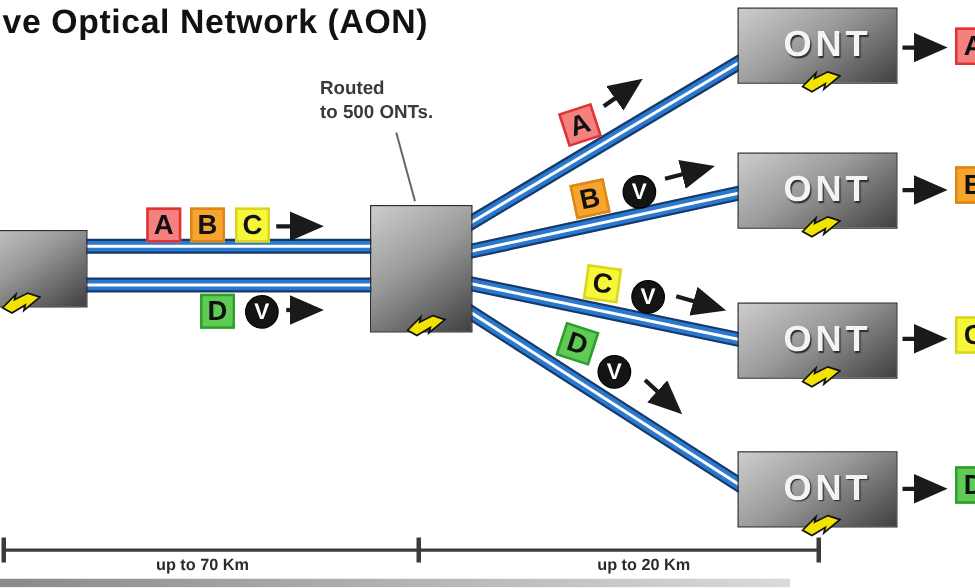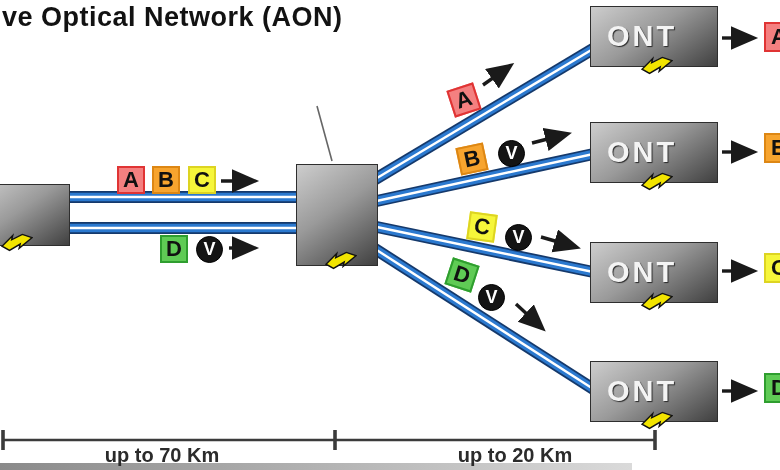--- a/index.html
+++ b/index.html
@@ -26,21 +26,21 @@
   }
   .note span{display:block;}
 
   .box{
     position:absolute;z-index:2;
     background:linear-gradient(145deg,#cdcdcd 0%,#9a9a9a 45%,#404040 100%);
     border:1.5px solid #2e2e2e;box-sizing:border-box;
   }
   .box-olt{left:-26px;top:184px;width:96px;height:62px;}
   .box-switch{left:296px;top:164px;width:82px;height:102px;}
-  .box-ont{left:590px;width:128px;height:61px;display:flex;align-items:center;padding-left:16px;}
+  .box-ont{left:590px;width:128px;height:61px;display:flex;align-items:center;justify-content:center;padding-left:16px;}
   .ont-1{top:6px;}.ont-2{top:122px;}.ont-3{top:242px;}.ont-4{top:361px;}
   .ont-text{
     color:#f4f4f4;font-size:29px;font-weight:bold;letter-spacing:3px;
     text-shadow:1px 1px 1px #2a2a2a;
   }
   .bolt{position:absolute;width:32px;height:20px;z-index:4;}
   .bolt-olt{left:26px;bottom:-8px;}
   .bolt-switch{left:28px;bottom:-6px;}
   .bolt-ont{left:50px;bottom:-10px;}
 
@@ -59,21 +59,21 @@
     font-size:18px;font-weight:bold;border:1.5px solid #000;box-sizing:border-box;
   }
   .rot-n18{transform:rotate(-18deg);}
   .rot-n12{transform:rotate(-12deg);}
   .rot-p8{transform:rotate(8deg);}
   .rot-p18{transform:rotate(18deg);}
 
   .chip-out{width:30px;height:30px;justify-content:flex-start;padding-left:5px;}
 
   .distance{
-    position:absolute;z-index:3;font-size:20px;font-weight:bold;color:#2b2b2b;
+    position:absolute;z-index:3;font-size:13px;font-weight:bold;color:#2b2b2b;
     transform:translateX(-50%);white-space:nowrap;top:444px;
   }
   .bottom-strip{
     position:absolute;left:0;bottom:0;width:632px;height:7px;z-index:2;
     background:linear-gradient(to right,#8a8a8a,#dadada);
   }
 </style>
 </head>
 <body>
 
@@ -132,20 +132,24 @@
     <path class="pointer" d="M317 106 L332 161"></path>
 
     <path class="measure" d="M3 440 H655"></path>
     <path class="measure-tick" d="M3 430 V450"></path>
     <path class="measure-tick" d="M335 430 V450"></path>
     <path class="measure-tick" d="M655 430 V450"></path>
   </svg>
 
   <h1 class="page-title">ive Optical Network (AON)</h1>
 
+  <div class="note">
+    <span>Routed</span>
+    <span>to 500 ONTs.</span>
+  </div>
 
   <div class="box box-olt">
     <svg class="bolt bolt-olt" viewBox="0 0 30 18">
       <polygon points="1,12 11,2 10,6 20,1 29,4 17,14 18,10 8,16" fill="#f2e400" stroke="#111" stroke-width="1.3"></polygon>
     </svg>
   </div>
 
   <div class="box box-switch">
     <svg class="bolt bolt-switch" viewBox="0 0 30 18">
       <polygon points="1,12 11,2 10,6 20,1 29,4 17,14 18,10 8,16" fill="#f2e400" stroke="#111" stroke-width="1.3"></polygon>

